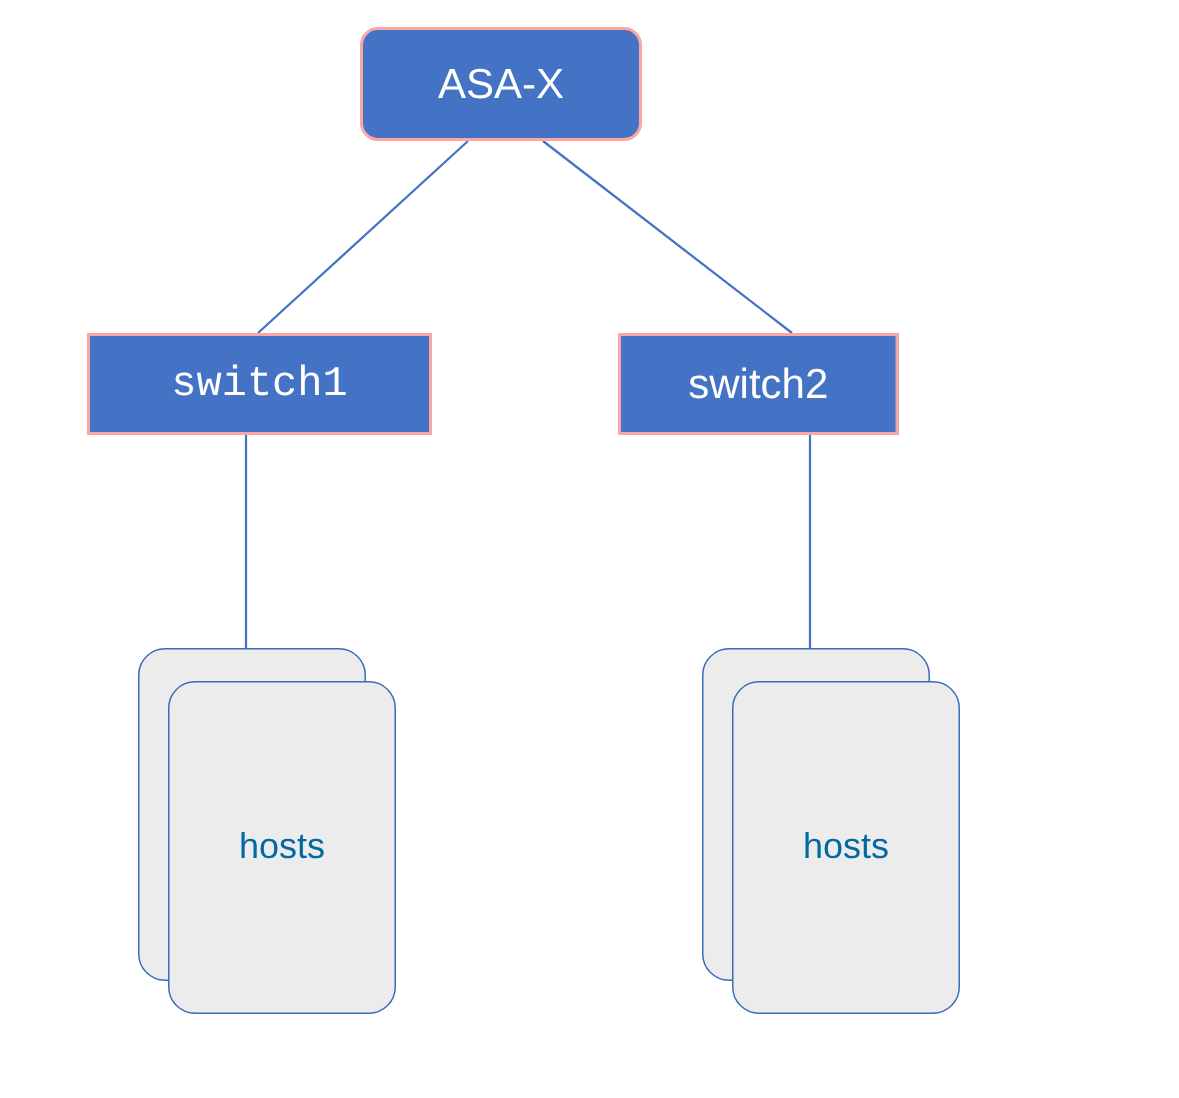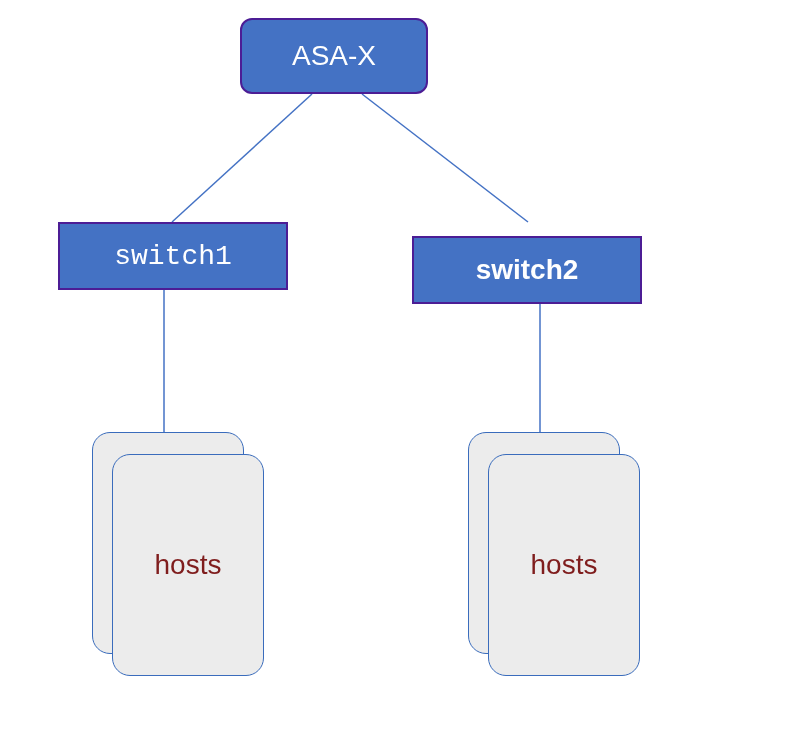--- a/index.html
+++ b/index.html
@@ -6,43 +6,43 @@
     body {
       width: 786px;
       height: 732px;
       background: #ffffff;
       font-family: -apple-system, BlinkMacSystemFont, "Segoe UI", Arial, sans-serif;
       position: relative;
       overflow: hidden;
     }
     .node-box {
       position: absolute;
-      border: 2px solid #4c1d95;
+      border: 2px solid #fca5a5;
       display: flex;
       align-items: center;
       justify-content: center;
       font-size: 28px;
       color: #ffffff;
     }
     .rounded {
       border-radius: 12px;
     }
     .blue-fill {
       background: #4472c4;
     }
     .host-card {
       position: absolute;
       background: #ececec;
       border: 1.5px solid #3a6cbc;
       border-radius: 18px;
     }
     .host-label {
       position: absolute;
-      font-size: 28px;
-      color: #7f1d1d;
+      font-size: 24px;
+      color: #0369a1;
       display: flex;
       align-items: center;
       justify-content: center;
     }
     svg.connectors {
       position: absolute;
       top: 0;
       left: 0;
       width: 786px;
       height: 732px;
@@ -64,21 +64,21 @@
 </svg>
 
 <div class="node-box rounded blue-fill" style="left:240px; top:18px; width:188px; height:76px;">
   <span>ASA-X</span>
 </div>
 
 <div class="node-box blue-fill" style="left:58px; top:222px; width:230px; height:68px;font-family:Liberation Mono, monospace;">
   <span>switch1</span>
 </div>
 
-<div class="node-box blue-fill" style="left:412px; top:236px; width:230px; height:68px;font-weight:bold;">
+<div class="node-box blue-fill" style="left:412px; top:222px; width:187px; height:68px;">
   <span>switch2</span>
 </div>
 
 <div class="host-card" style="left:92px; top:432px; width:152px; height:222px;">
 </div>
 <div class="host-card" style="left:112px; top:454px; width:152px; height:222px;">
 </div>
 <div class="host-label" style="left:112px; top:454px; width:152px; height:222px;">hosts</div>
 
 <div class="host-card" style="left:468px; top:432px; width:152px; height:222px;">

